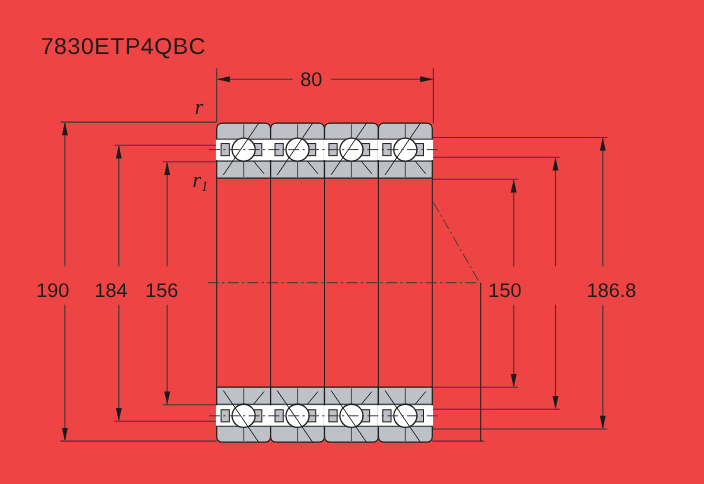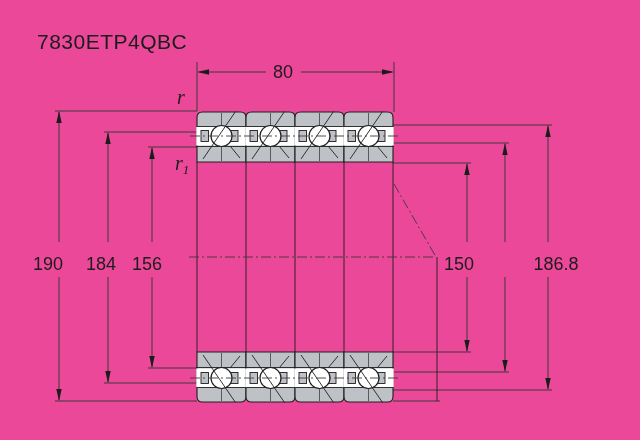--- a/index.html
+++ b/index.html
@@ -1,16 +1,16 @@
 <!DOCTYPE html>
 <html><head>
 <meta charset="utf-8">
 <style>
   html,body{margin:0;padding:0;background:#fff;}
-  #stage{position:relative;width:640px;height:440px;background:#ec4899;overflow:hidden;
+  #stage{position:relative;width:640px;height:440px;background:#ef4444;overflow:hidden;
          font-family:"Liberation Sans",sans-serif;}
   svg{position:absolute;left:0;top:0;}
   text{fill:#1c1c1c;}
   .dimtxt{font-family:"Liberation Sans",sans-serif;font-size:18px;}
   .titletxt{font-family:"Liberation Sans",sans-serif;font-size:21px;letter-spacing:0.5px;}
   .radtxt{font-family:"Liberation Serif",serif;font-style:italic;font-size:20px;}
   .ext{stroke:#3a3a3a;stroke-width:1;fill:none;}
   .dim{stroke:#3a3a3a;stroke-width:1;fill:none;}
   .arr{fill:#1c1c1c;stroke:none;}
   .cl{stroke:#3a3a3a;stroke-width:0.9;fill:none;stroke-dasharray:10 3 2 3;}

